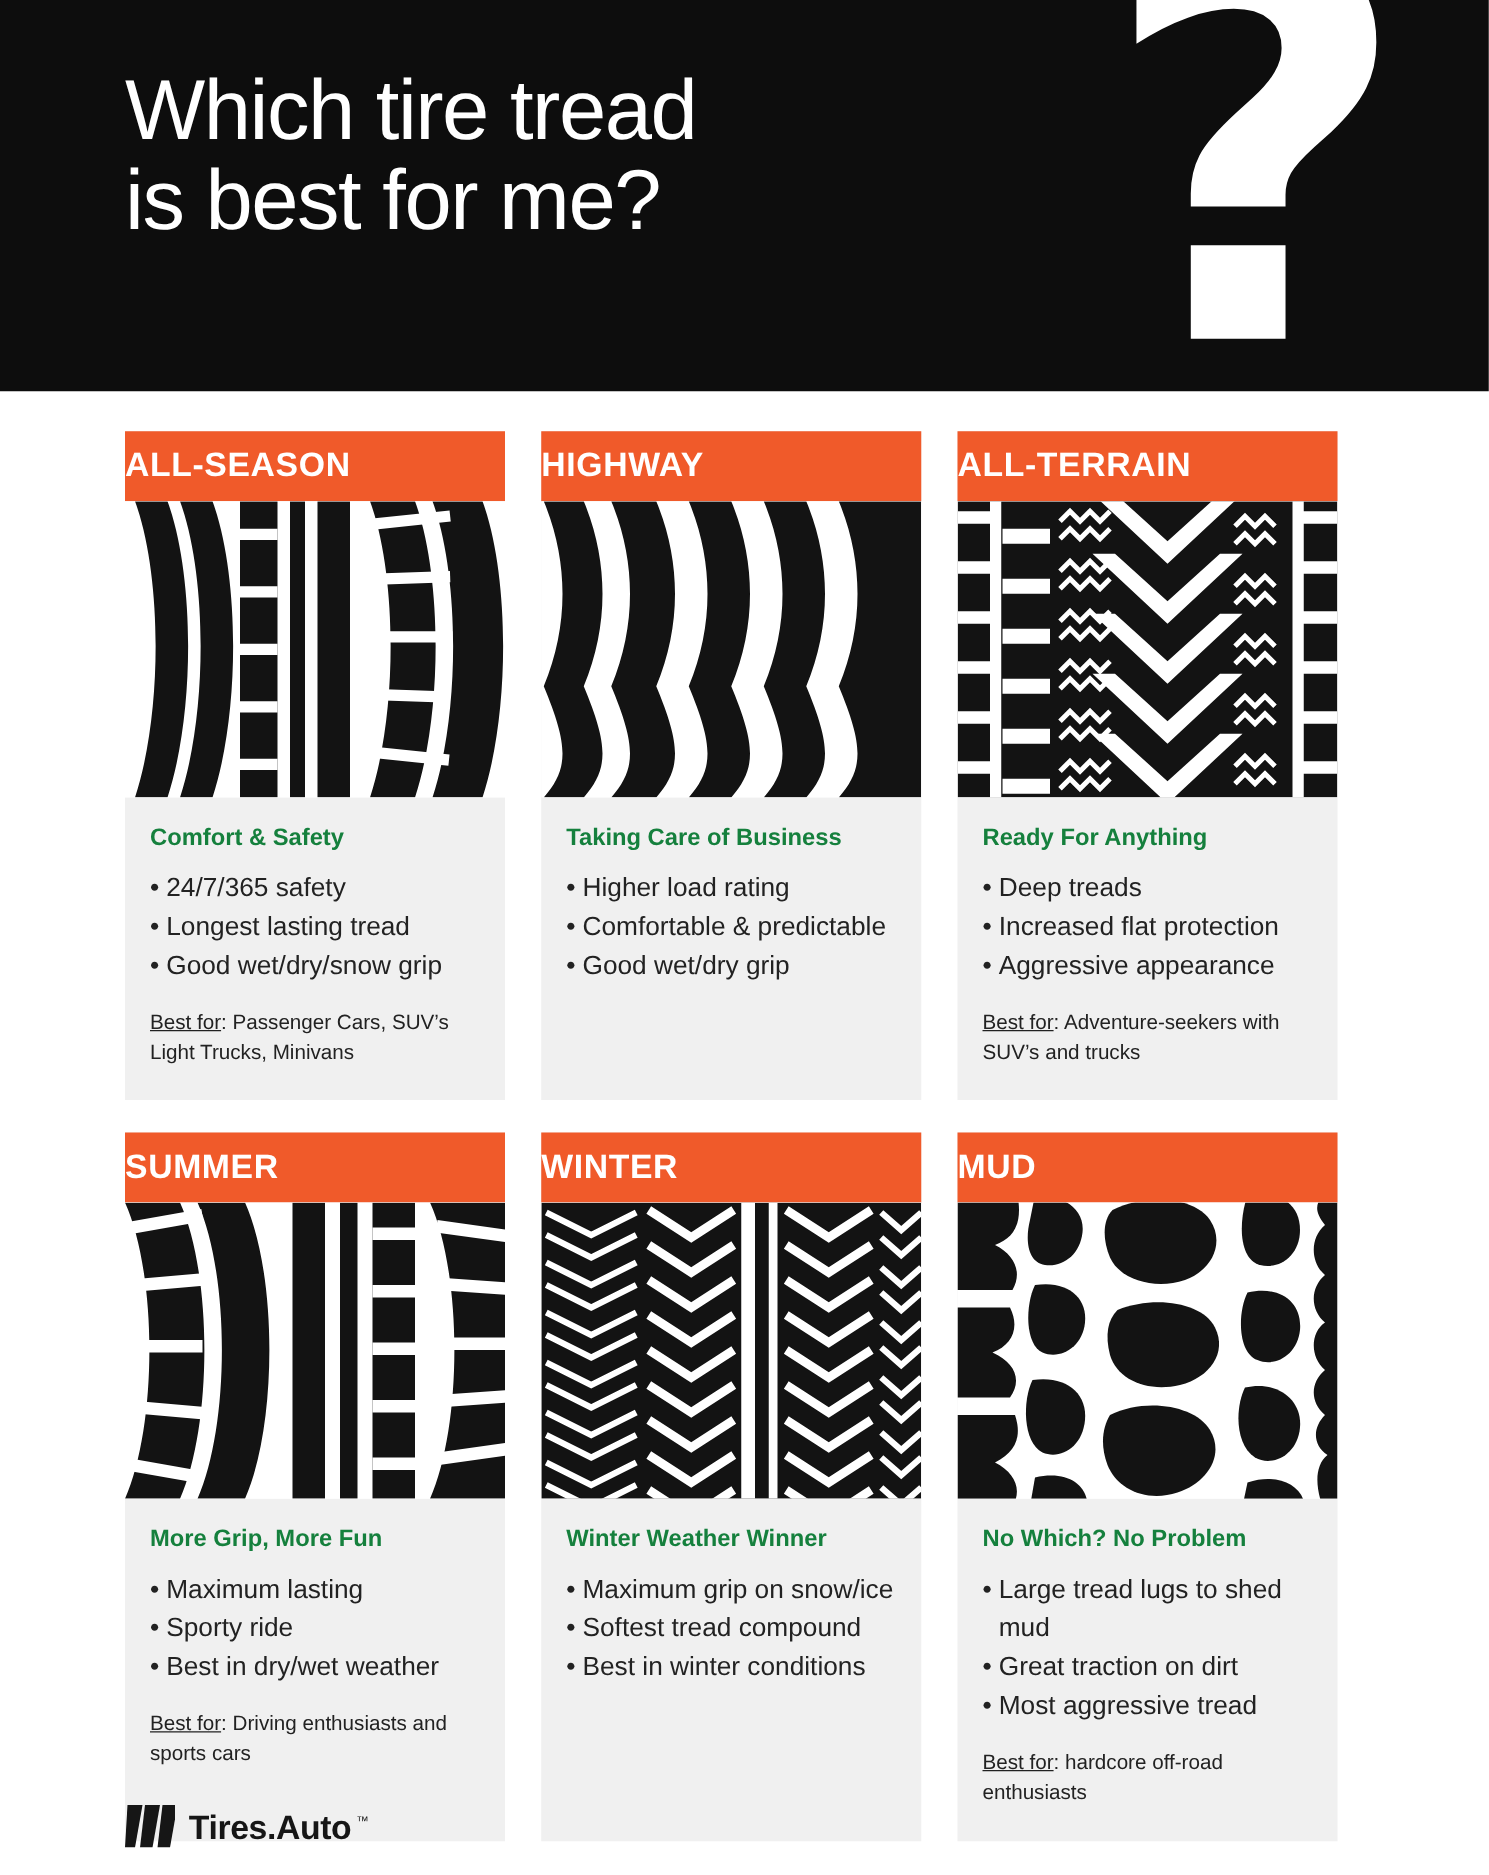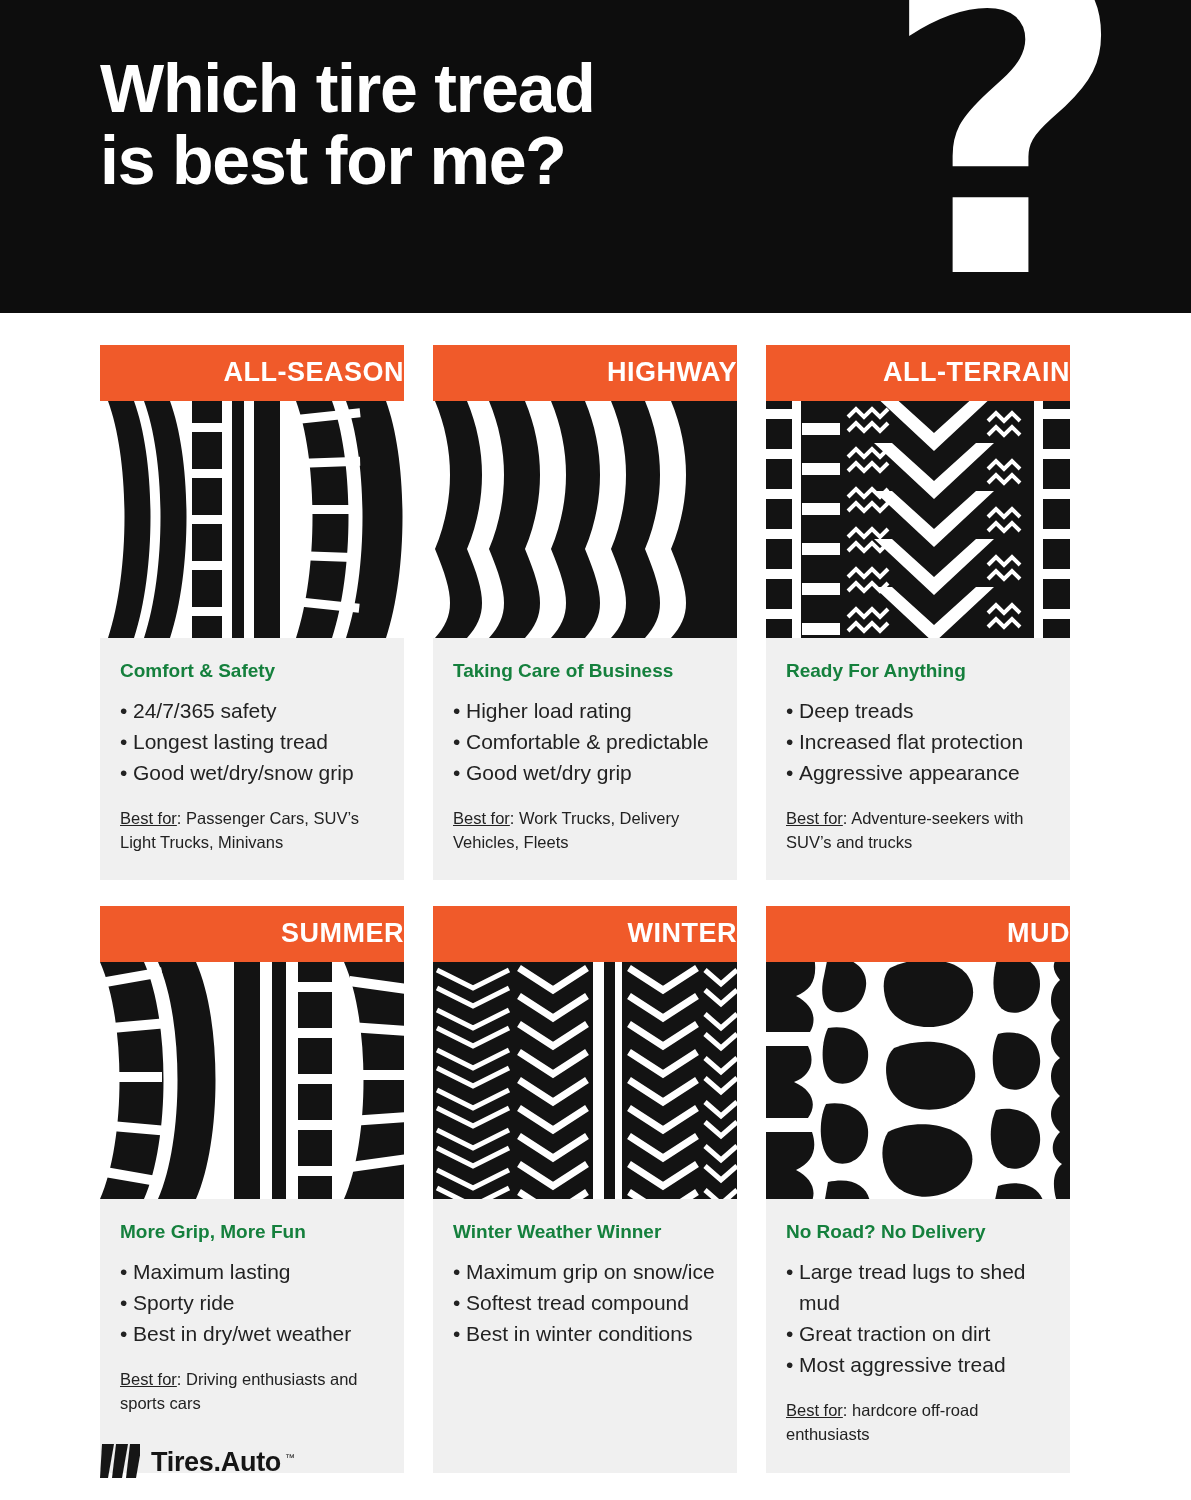--- a/index.html
+++ b/index.html
@@ -23,21 +23,21 @@
     height: 313px;
     background: #0d0d0d;
     overflow: hidden;
   }
   .header-title {
     position: absolute;
     left: 100px;
     top: 52px;
     color: #ffffff;
     font-size: 68px;
-    font-weight: bold;
+    font-weight: normal;
     line-height: 1.06;
     letter-spacing: -1.2px;
     white-space: pre-line;
     z-index: 2;
   }
   .qmark {
     position: absolute;
     right: 62px;
     top: -92px;
     color: #ffffff;
@@ -63,21 +63,21 @@
   }
   .card {
     width: 304px;
     background: #f0f0f0;
     display: flex;
     flex-direction: column;
   }
   .card-header {
     background: #f05a2a;
     color: #ffffff;
-    text-align: right;
+    text-align: left;
     font-size: 27px;
     font-weight: bold;
     letter-spacing: 0.5px;
     padding: 12px 0 13px 0;
   }
   .tread {
     width: 304px;
     height: 237px;
     background: #ffffff;
     overflow: hidden;
@@ -214,21 +214,20 @@
         </g>
       </svg>
     </div>
     <div class="card-body">
       <div class="card-title">Taking Care of Business</div>
       <ul class="bullets">
         <li>Higher load rating</li>
         <li>Comfortable &amp; predictable</li>
         <li>Good wet/dry grip</li>
       </ul>
-      <div class="bestfor"><span class="lbl">Best for</span>: <span>Work Trucks, Delivery Vehicles, Fleets</span></div>
     </div>
   </div>
 
   <div class="card">
     <div class="card-header">ALL-TERRAIN</div>
     <div class="tread">
       <svg width="304" height="237" viewBox="0 0 304 237">
         <rect x="0" y="0" width="304" height="237" fill="#131313"></rect>
         <g fill="#ffffff">
 
@@ -443,21 +442,21 @@
           <path d="M232 -6 C256 -10 274 0 274 22 C274 42 258 54 242 50 C226 46 224 18 232 -6 Z"></path>
           <path d="M232 72 C258 66 276 80 274 102 C272 122 254 132 240 126 C224 120 224 88 232 72 Z"></path>
           <path d="M230 148 C256 142 276 158 274 180 C272 202 252 212 238 204 C222 194 222 164 230 148 Z"></path>
           <path d="M232 224 C256 216 276 226 278 243 L228 243 Z"></path>
 
           <path d="M292 -6 L310 -6 L310 243 L292 243 C286 226 286 210 296 202 C284 194 284 180 294 170 C282 160 282 144 294 134 C282 124 282 104 294 96 C282 86 282 68 294 58 C282 48 282 28 294 18 C286 8 286 2 292 -6 Z"></path>
         </g>
       </svg>
     </div>
     <div class="card-body">
-      <div class="card-title">No Road? No Delivery</div>
+      <div class="card-title">No Which? No Problem</div>
       <ul class="bullets">
         <li>Large tread lugs to shed mud</li>
         <li>Great traction on dirt</li>
         <li>Most aggressive tread</li>
       </ul>
       <div class="bestfor"><span class="lbl">Best for</span>: <span>hardcore off-road enthusiasts</span></div>
     </div>
   </div>
 
 </div>

